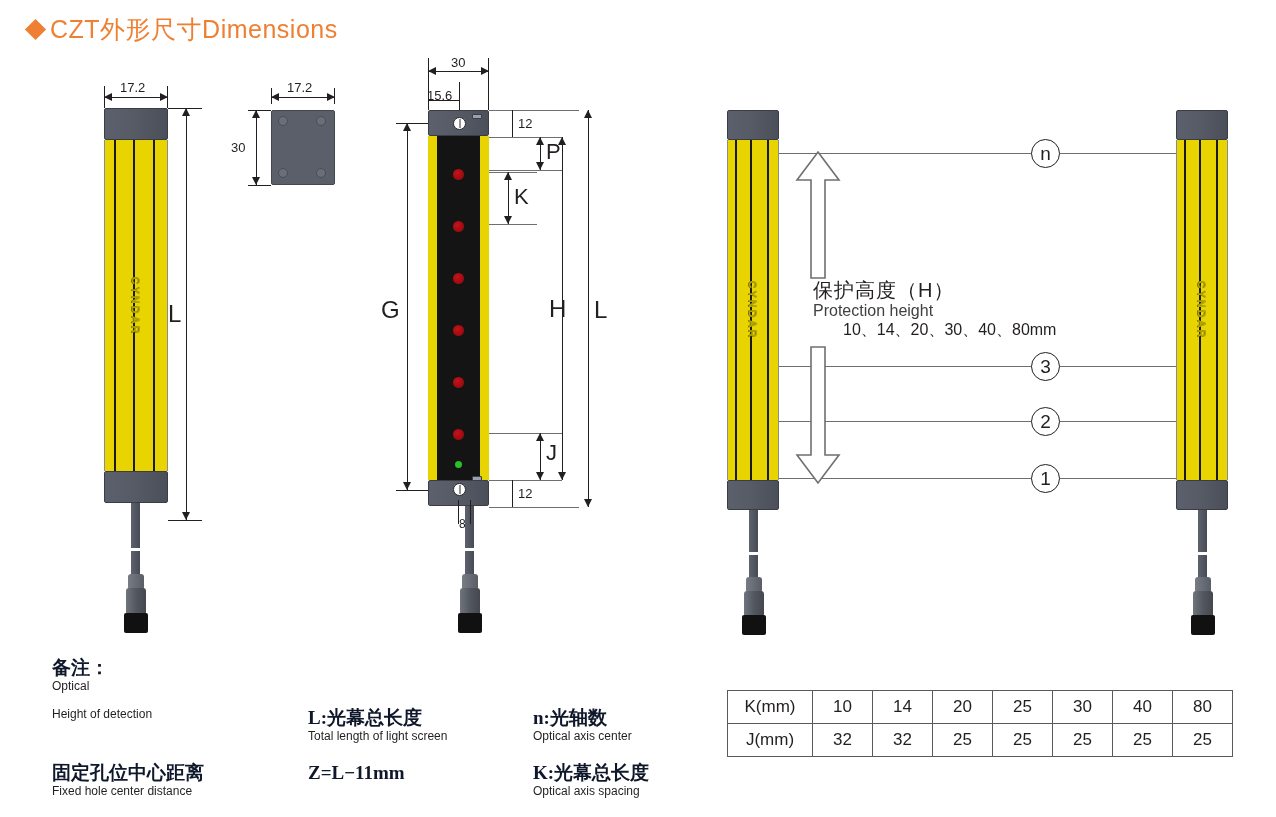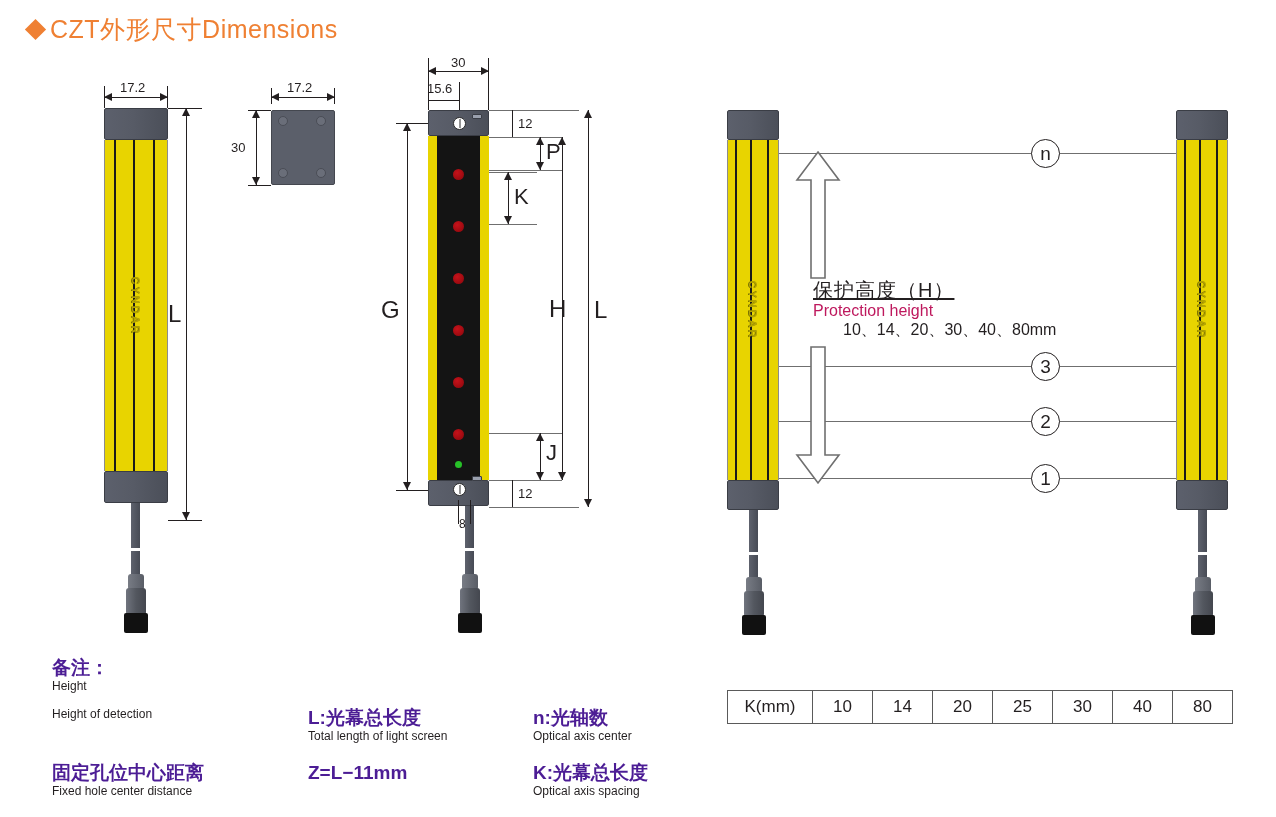--- a/index.html
+++ b/index.html
@@ -150,30 +150,30 @@
   .axisnum {
     position:absolute; width:29px; height:29px; border-radius:50%;
     border:1.5px solid #231f20; background:#ffffff;
     display:flex; align-items:center; justify-content:center;
     font-size:19px; color:#231f20;
   }
   .hollow-arrow { position:absolute; }
 
   
   #prot-text { position:absolute; left:813px; top:277px; }
-  #prot-text .cn { font-size:20px; color:#231f20; letter-spacing:1px; white-space:nowrap;text-decoration:underline; }
-  #prot-text .en { font-size:16px; color:#be185d; white-space:nowrap; margin-top:-2px; }
+  #prot-text .cn { font-size:20px; color:#231f20; letter-spacing:1px; white-space:nowrap; }
+  #prot-text .en { font-size:16px; color:#404040; white-space:nowrap; margin-top:-2px; }
   #prot-range {
     position:absolute; left:843px; top:320px;
     font-size:16px; color:#231f20; white-space:nowrap;
   }
 
   
   #remarks { position:absolute; left:52px; top:657px; width:640px; }
-  .rm-cn { font-size:19px; font-weight:bold; color:#4c1d95; white-space:nowrap; line-height:1.15; }
+  .rm-cn { font-size:19px; font-weight:bold; color:#0f172a; white-space:nowrap; line-height:1.15;font-family:Liberation Serif, serif; }
   .rm-en { font-size:12px; color:#231f20; white-space:nowrap; line-height:1.2; }
   .rm-item { position:absolute; }
 
   
   #spec-table {
     position:absolute; left:727px; top:690px;
     border-collapse:collapse;
   }
   #spec-table td {
     border:1px solid #5a5a5a;
@@ -246,21 +246,21 @@
 <div class="dimline vline abs" style="left:428px; top:58px; height:52px;"></div>
 <div class="dimline vline abs" style="left:488px; top:58px; height:52px;"></div>
 <div class="dimline hline abs" style="left:428px; top:71px; width:61px;"></div>
 <div class="arr arr-left abs" style="left:428px; top:67px;"></div>
 <div class="arr arr-right abs" style="left:481px; top:67px;"></div>
 <div class="dimtext abs" style="left:451px; top:55px;">30</div>
 
 <div class="dimline vline abs" style="left:428px; top:82px; height:28px;"></div>
 <div class="dimline vline abs" style="left:459px; top:82px; height:42px;"></div>
 <div class="dimline hline abs" style="left:428px; top:100px; width:32px;"></div>
-<div class="dimtext abs" style="left:427px; top:81px;">15.6</div>
+<div class="dimtext abs" style="left:427px; top:88px;">15.6</div>
 
 <div id="front-view" style="left:428px; top:110px; width:61px; height:396px;">
   <div class="cap" style="top:0; height:26px;"></div>
   <div class="notch" style="left:44px; top:4px;"></div>
   <div class="screwhole" style="left:25px; top:7px;"></div>
 
   <div class="front-yellow-l" style="left:0; top:26px; width:9px; height:344px;"></div>
   <div class="front-yellow-r" style="left:52px; top:26px; width:9px; height:344px;"></div>
   <div class="front-window" style="left:9px; top:26px; width:43px; height:344px;">
     <div class="led" style="left:16px; top:33px;"></div>
@@ -384,21 +384,21 @@
 
 <div id="prot-text">
   <div class="cn">保护高度（H）</div>
   <div class="en">Protection height</div>
 </div>
 <div id="prot-range">10、14、20、30、40、80mm</div>
 
 <div id="remarks">
   <div class="rm-item" style="left:0; top:0;">
     <div class="rm-cn">备注：</div>
-    <div class="rm-en">Height</div>
+    <div class="rm-en">Optical</div>
   </div>
 
   <div class="rm-item" style="left:0; top:50px;">
     <div class="rm-en">Height of detection</div>
   </div>
 
   <div class="rm-item" style="left:256px; top:50px;">
     <div class="rm-cn">L:光幕总长度</div>
     <div class="rm-en">Total length of light screen</div>
   </div>
@@ -429,14 +429,24 @@
     <tr>
       <td class="rowhdr">K(mm)</td>
       <td class="val">10</td>
       <td class="val">14</td>
       <td class="val">20</td>
       <td class="val">25</td>
       <td class="val">30</td>
       <td class="val">40</td>
       <td class="val">80</td>
     </tr>
+    <tr>
+      <td class="rowhdr">J(mm)</td>
+      <td class="val">32</td>
+      <td class="val">32</td>
+      <td class="val">25</td>
+      <td class="val">25</td>
+      <td class="val">25</td>
+      <td class="val">25</td>
+      <td class="val">25</td>
+    </tr>
   </tbody>
 </table>
 
 </body></html>

